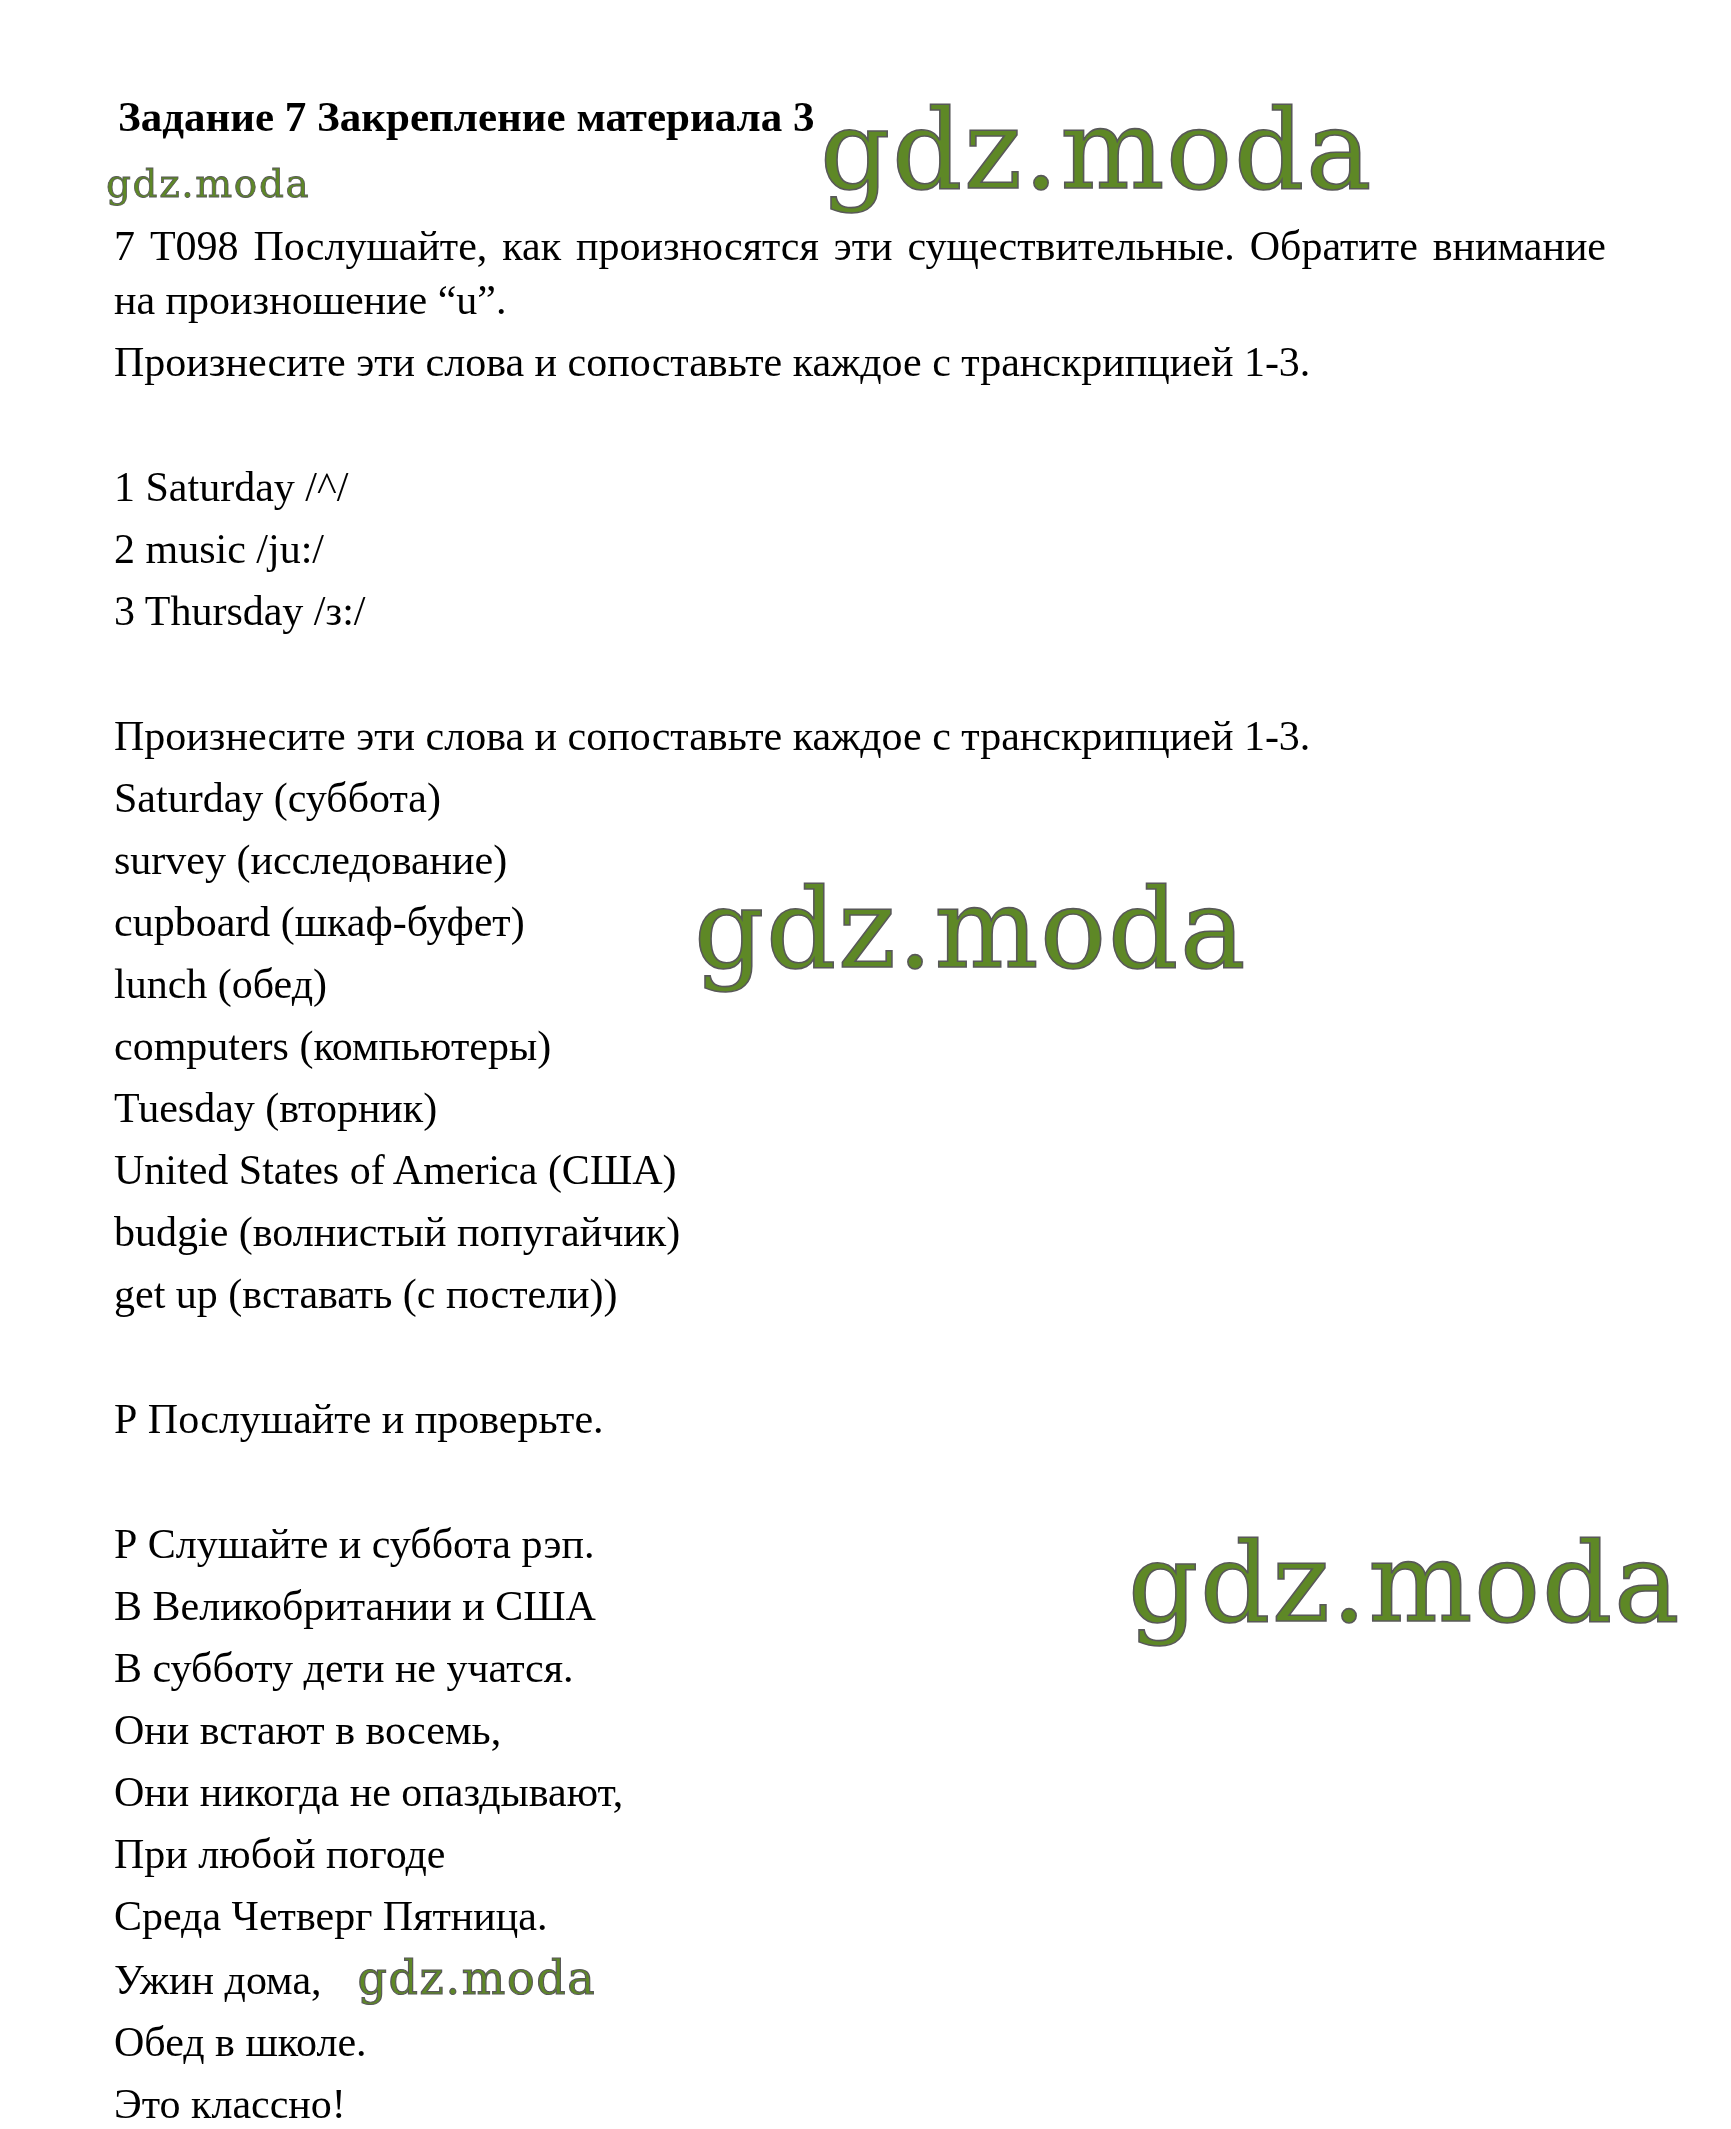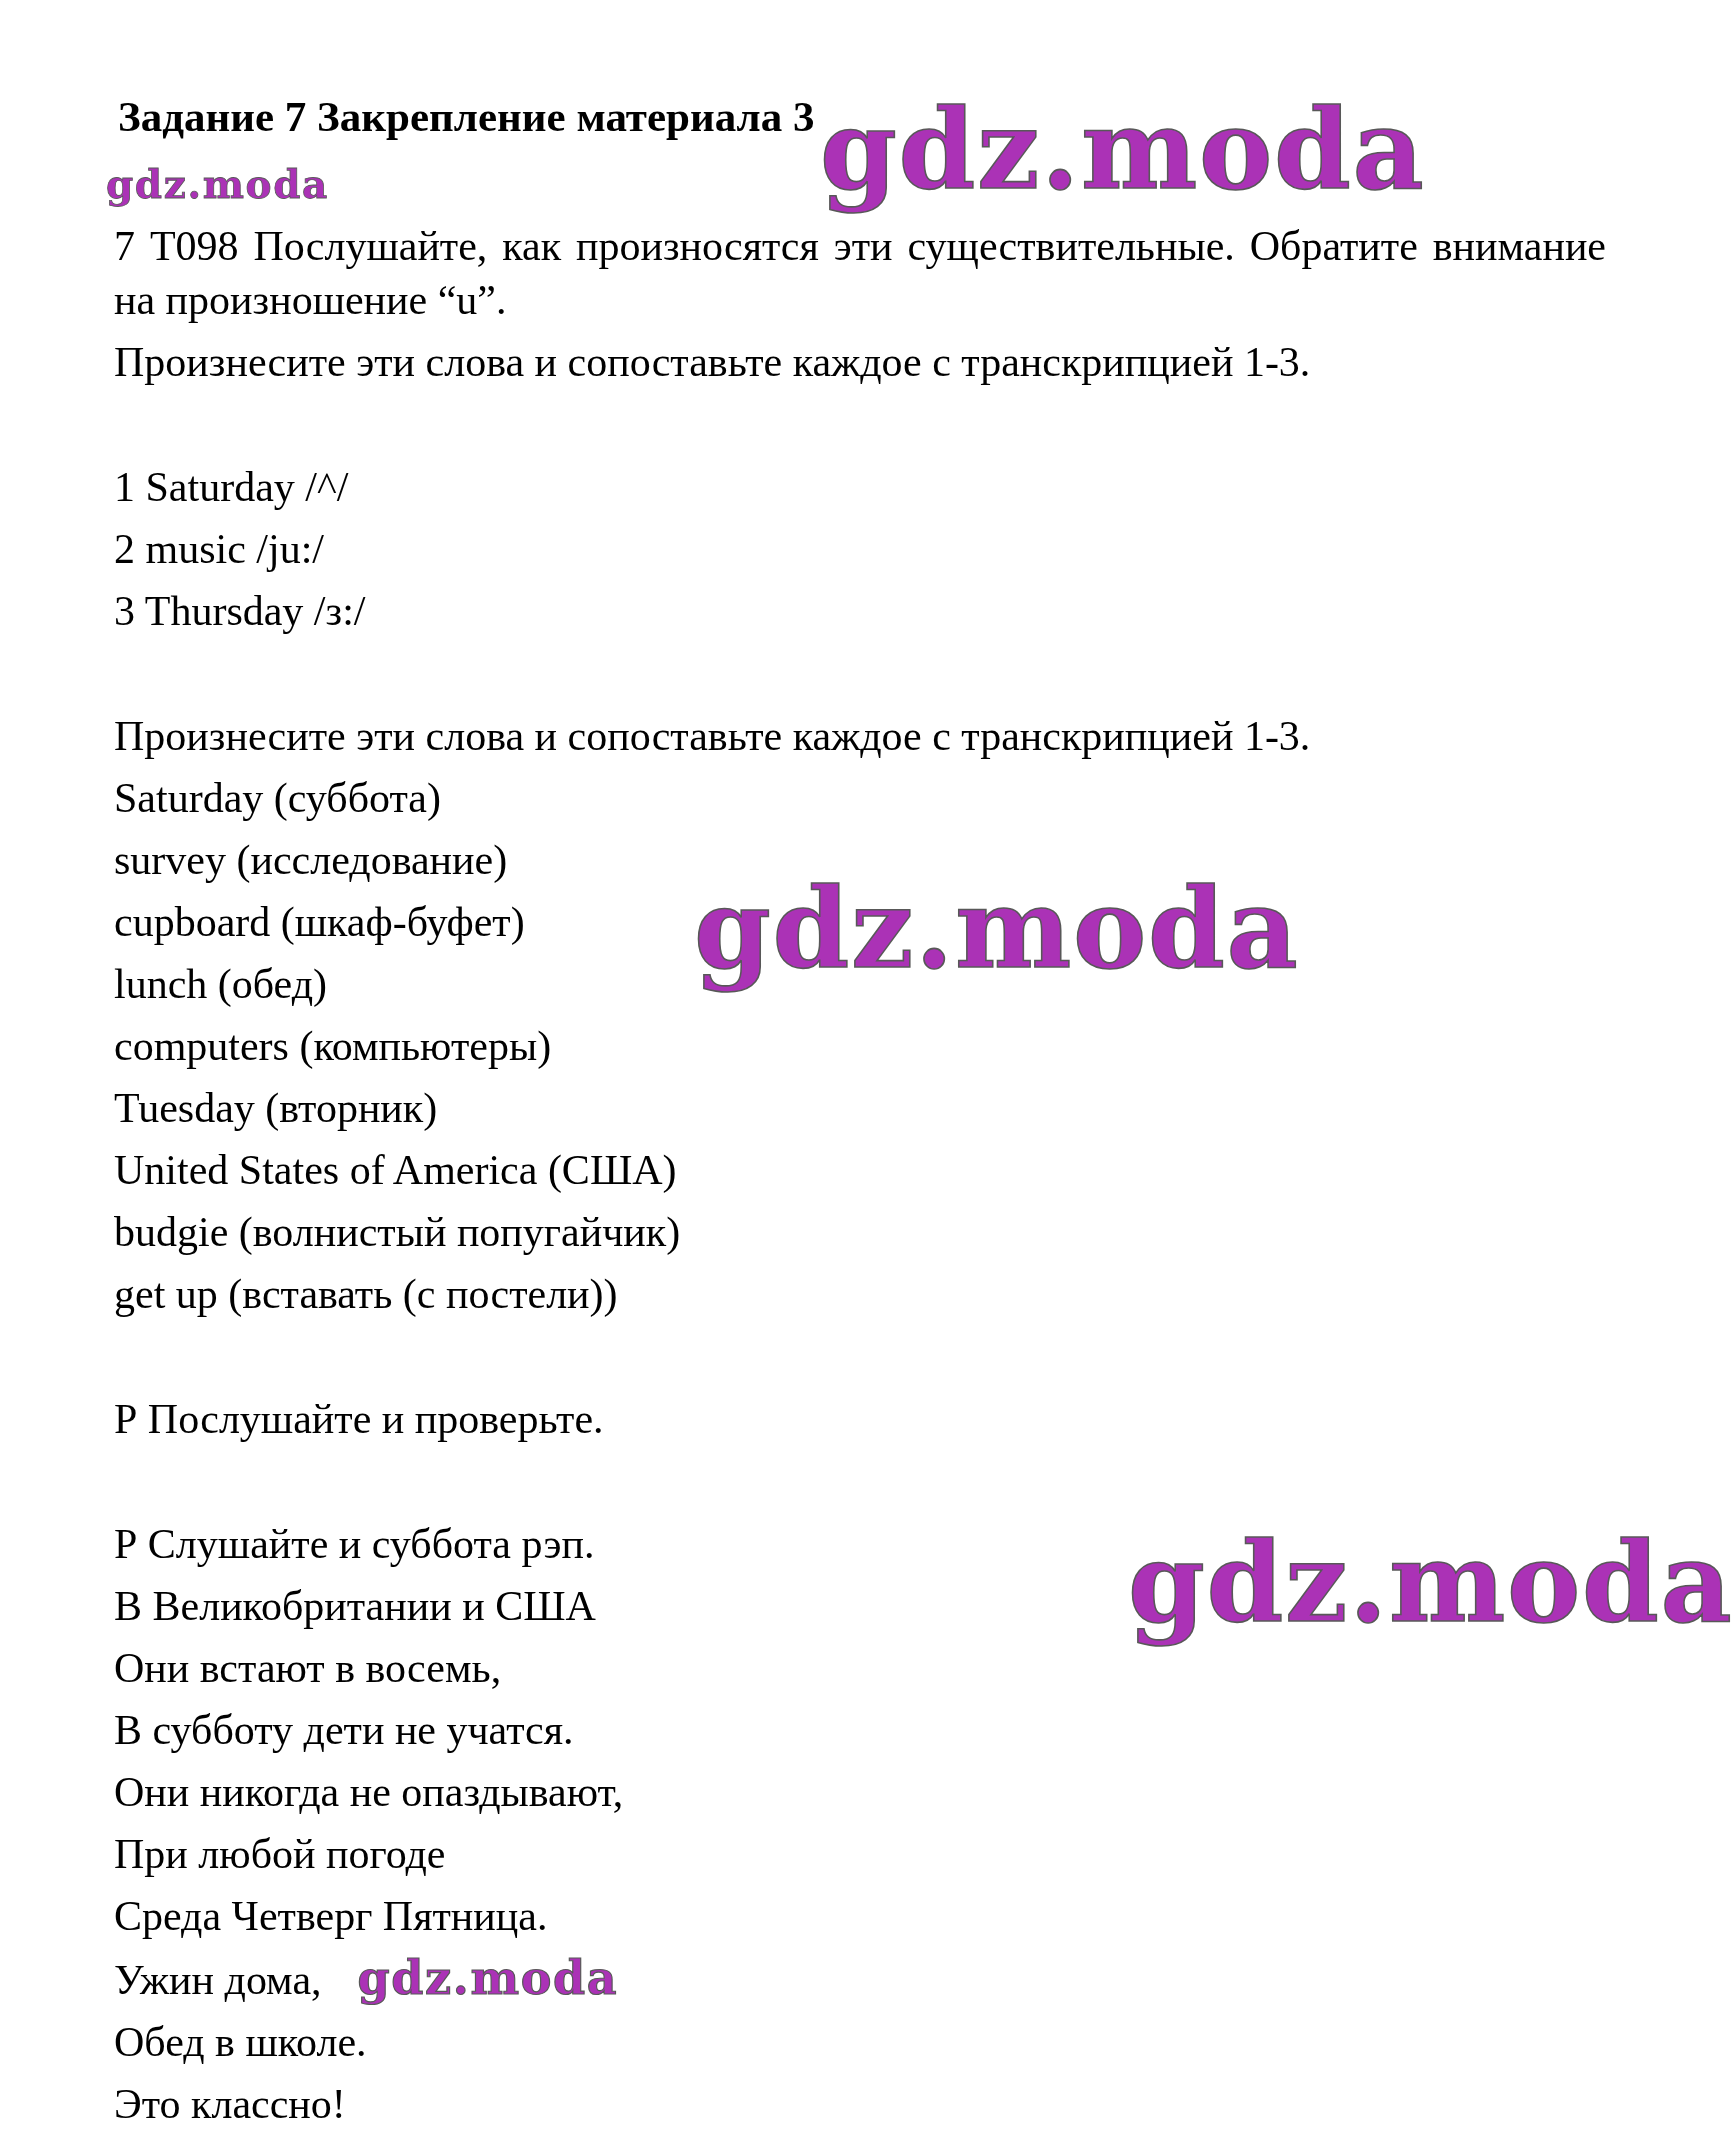--- a/index.html
+++ b/index.html
@@ -32,22 +32,22 @@
   }
   p.justify {
     text-align: justify;
   }
   .gap {
     height: 55px;
   }
   
   .wm {
     font-family: "DejaVu Serif", serif;
-    font-weight: 700;
-    color: #a21caf;
+    font-weight: 400;
+    color: #4d7c0f;
     -webkit-text-stroke: 1.6px #474747;
     letter-spacing: 1.6px;
     opacity: 0.9;
     white-space: nowrap;
     pointer-events: none;
     user-select: none;
   }
   .wm-small-top {
     font-size: 39px;
     line-height: 54px;
@@ -105,22 +105,22 @@
   <p class="line">get up (вставать (с постели))</p>
 
   <div class="gap"></div>
 
   <p class="line">Р Послушайте и проверьте.</p>
 
   <div class="gap"></div>
 
   <p class="line">Р Слушайте и суббота рэп.</p>
   <p class="line">В Великобритании и США</p>
+  <p class="line">В субботу дети не учатся.</p>
   <p class="line">Они встают в восемь,</p>
-  <p class="line">В субботу дети не учатся.</p>
   <p class="line">Они никогда не опаздывают,</p>
   <p class="line">При любой погоде</p>
   <p class="line">Среда Четверг Пятница.</p>
   <p class="line"><span>Ужин дома,</span><span class="wm wm-inline">gdz.moda</span></p>
   <p class="line">Обед в школе.</p>
   <p class="line">Это классно!</p>
 
 </div>
 
 

